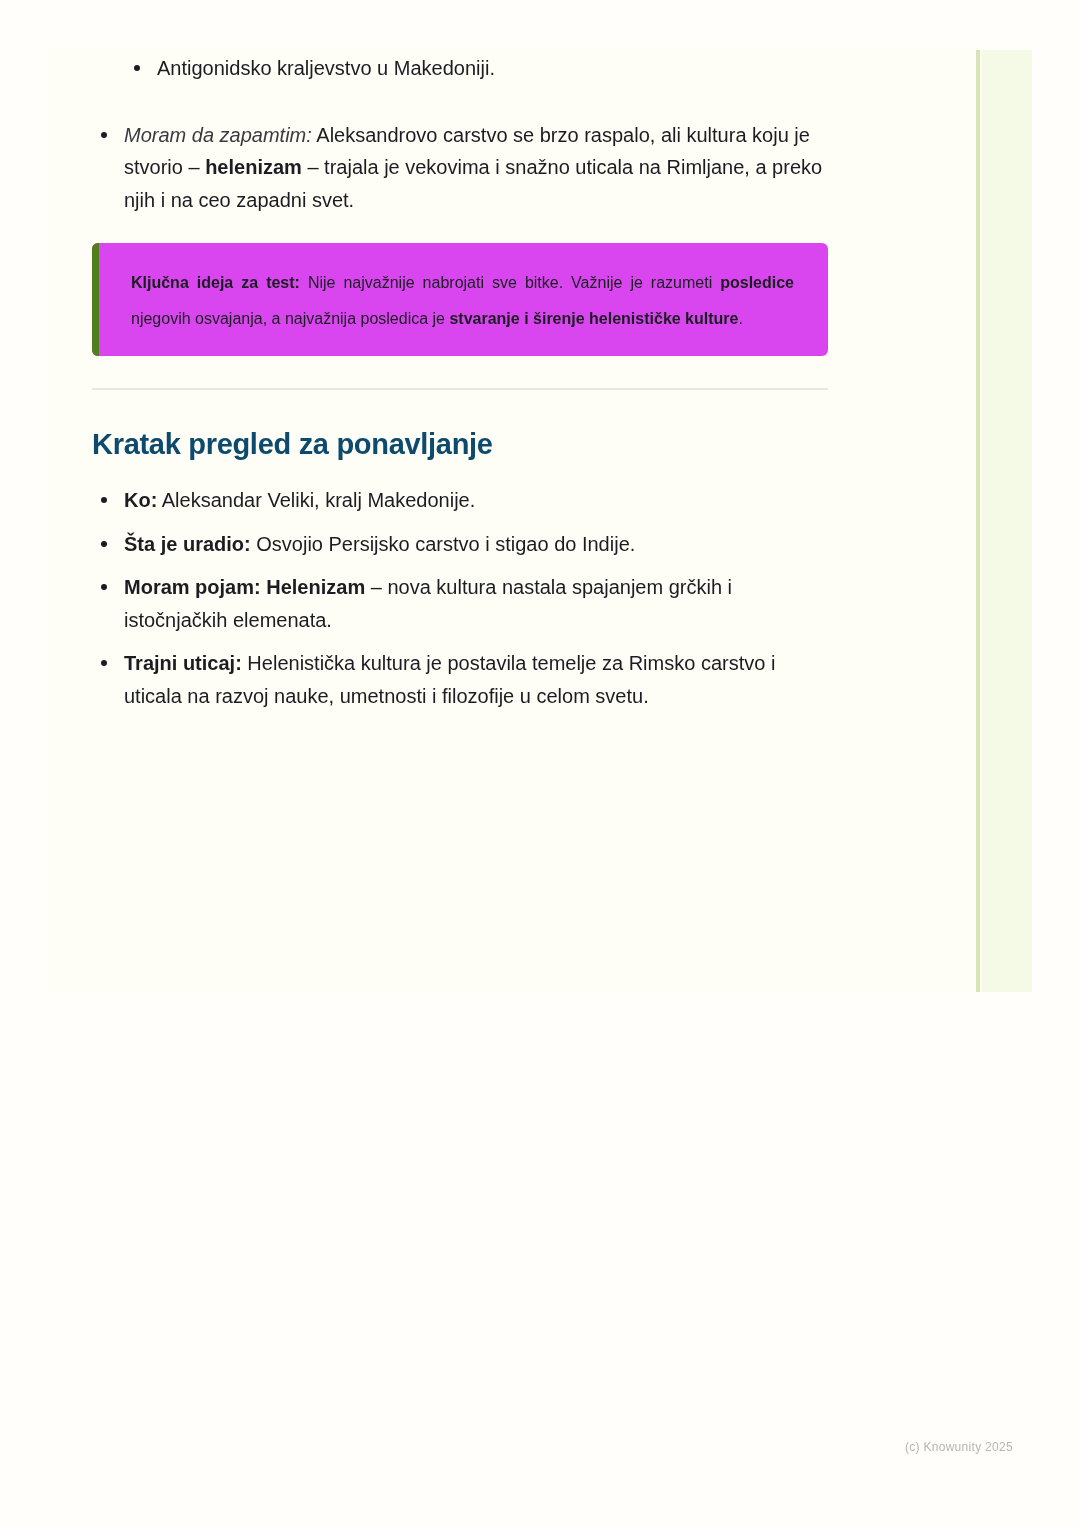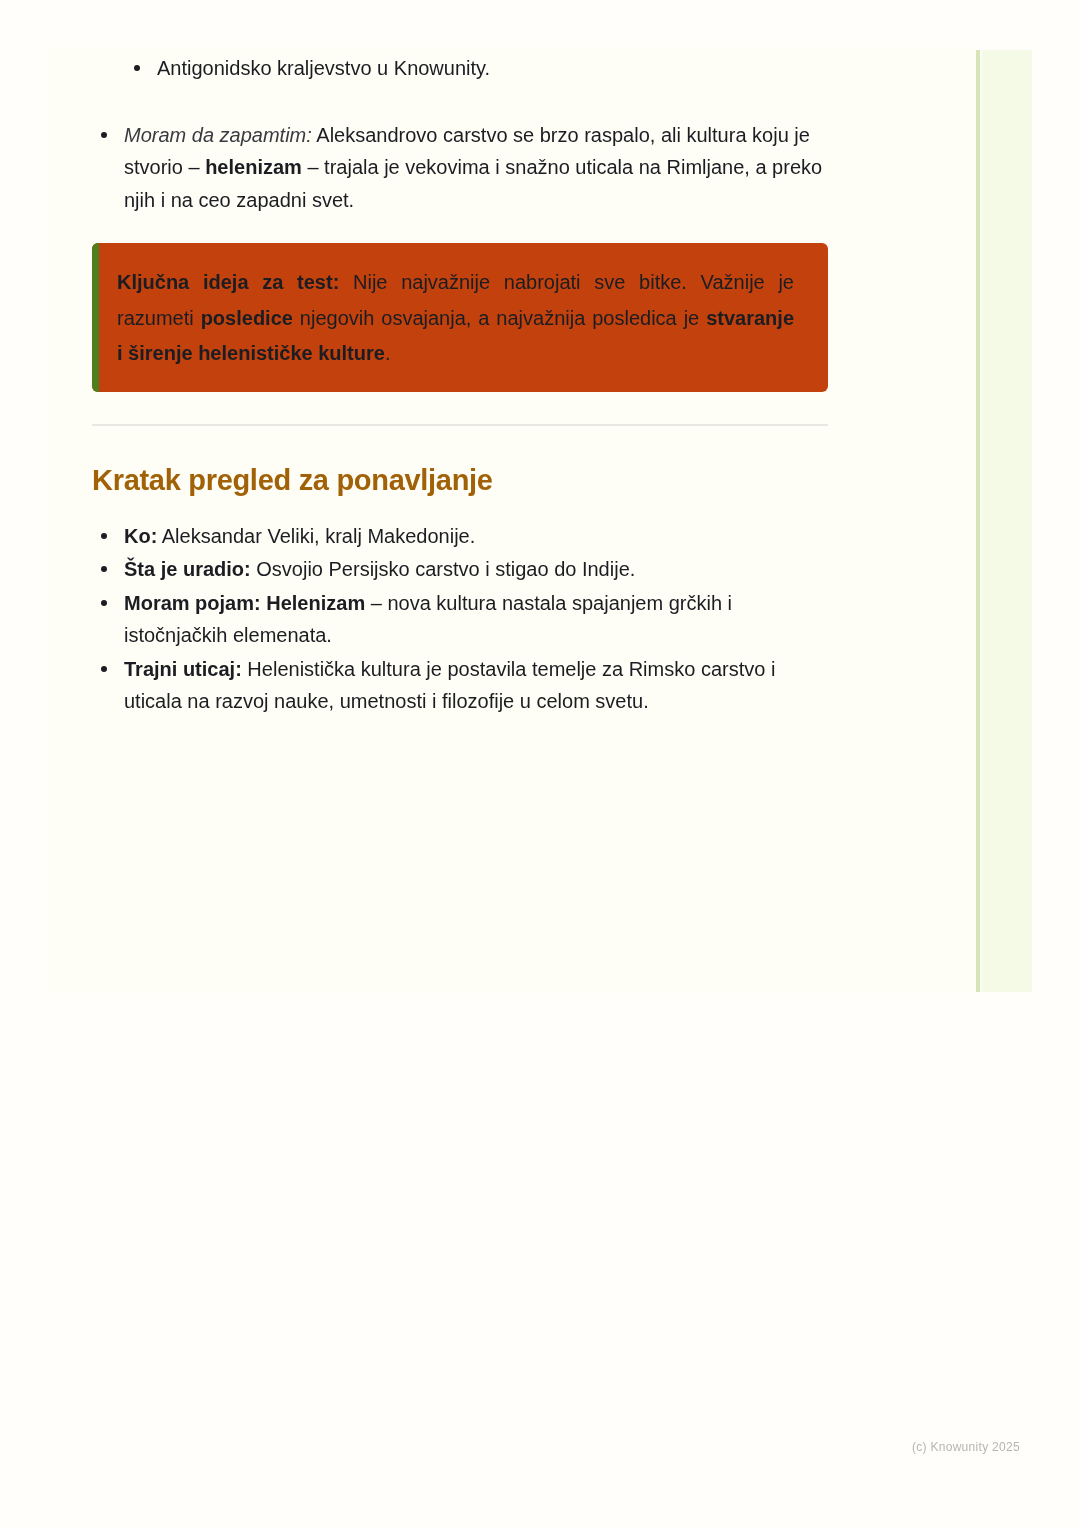--- a/index.html
+++ b/index.html
@@ -79,24 +79,24 @@
     .sub-list li { padding-left: 65px; }
     .sub-list li::before { left: 42px; }
     .sub-list { margin-top: 4px; }
     .main-list { margin-top: 34px; }
     b { font-weight: bold; }
     i { font-style: italic; color: #3a3b40; }
 
     .callout {
       margin-top: 27px;
       position: relative;
-      background: #c2410c;
+      background: #d946ef;
       border-radius: 6px;
-      padding: 22px 34px 20px 25px;
-      font-size: 20px;
+      padding: 22px 34px 20px 39px;
+      font-size: 16px;
       line-height: 35.5px;
       text-align: justify;
     }
     .callout::before {
       content: "";
       position: absolute;
       left: 0;
       top: 0;
       bottom: 0;
       width: 7px;
@@ -106,44 +106,44 @@
     .divider {
       margin-top: 32px;
       height: 2px;
       background: #e8e8e2;
     }
     .section-title {
       margin: 34px 0 0 0;
       font-size: 29px;
       line-height: 40px;
       font-weight: bold;
-      color: #a16207;
+      color: #0c4a6e;
       letter-spacing: -0.3px;
     }
     .summary-list { margin-top: 20px; }
-    .summary-list li + li { margin-top: 1px; }
+    .summary-list li + li { margin-top: 11px; }
 
     .footer {
       position: absolute;
-      right: 60px;
+      right: 67px;
       top: 1440px;
       font-size: 12px;
       color: #b5b5b5;
       letter-spacing: 0.3px;
     }
   </style>
 </head>
 <body>
 
 <div class="page-panel"></div>
 <div class="side-strip"></div>
 
 <div class="content">
   <ul class="sub-list">
-    <li><span>Antigonidsko kraljevstvo u Knowunity.</span></li>
+    <li><span>Antigonidsko kraljevstvo u Makedoniji.</span></li>
   </ul>
 
   <ul class="main-list">
     <li><i>Moram da zapamtim:</i><span> Aleksandrovo carstvo se brzo raspalo, ali kultura koju je stvorio – </span><b>helenizam</b><span> – trajala je vekovima i snažno uticala na Rimljane, a preko njih i na ceo zapadni svet.</span></li>
   </ul>
 
   <div class="callout"><b>Ključna ideja za test:</b><span> Nije najvažnije nabrojati sve bitke. Važnije je razumeti </span><b>posledice</b><span> njegovih osvajanja, a najvažnija posledica je </span><b>stvaranje i širenje helenističke kulture</b><span>.</span></div>
 
   <div class="divider"></div>
 

